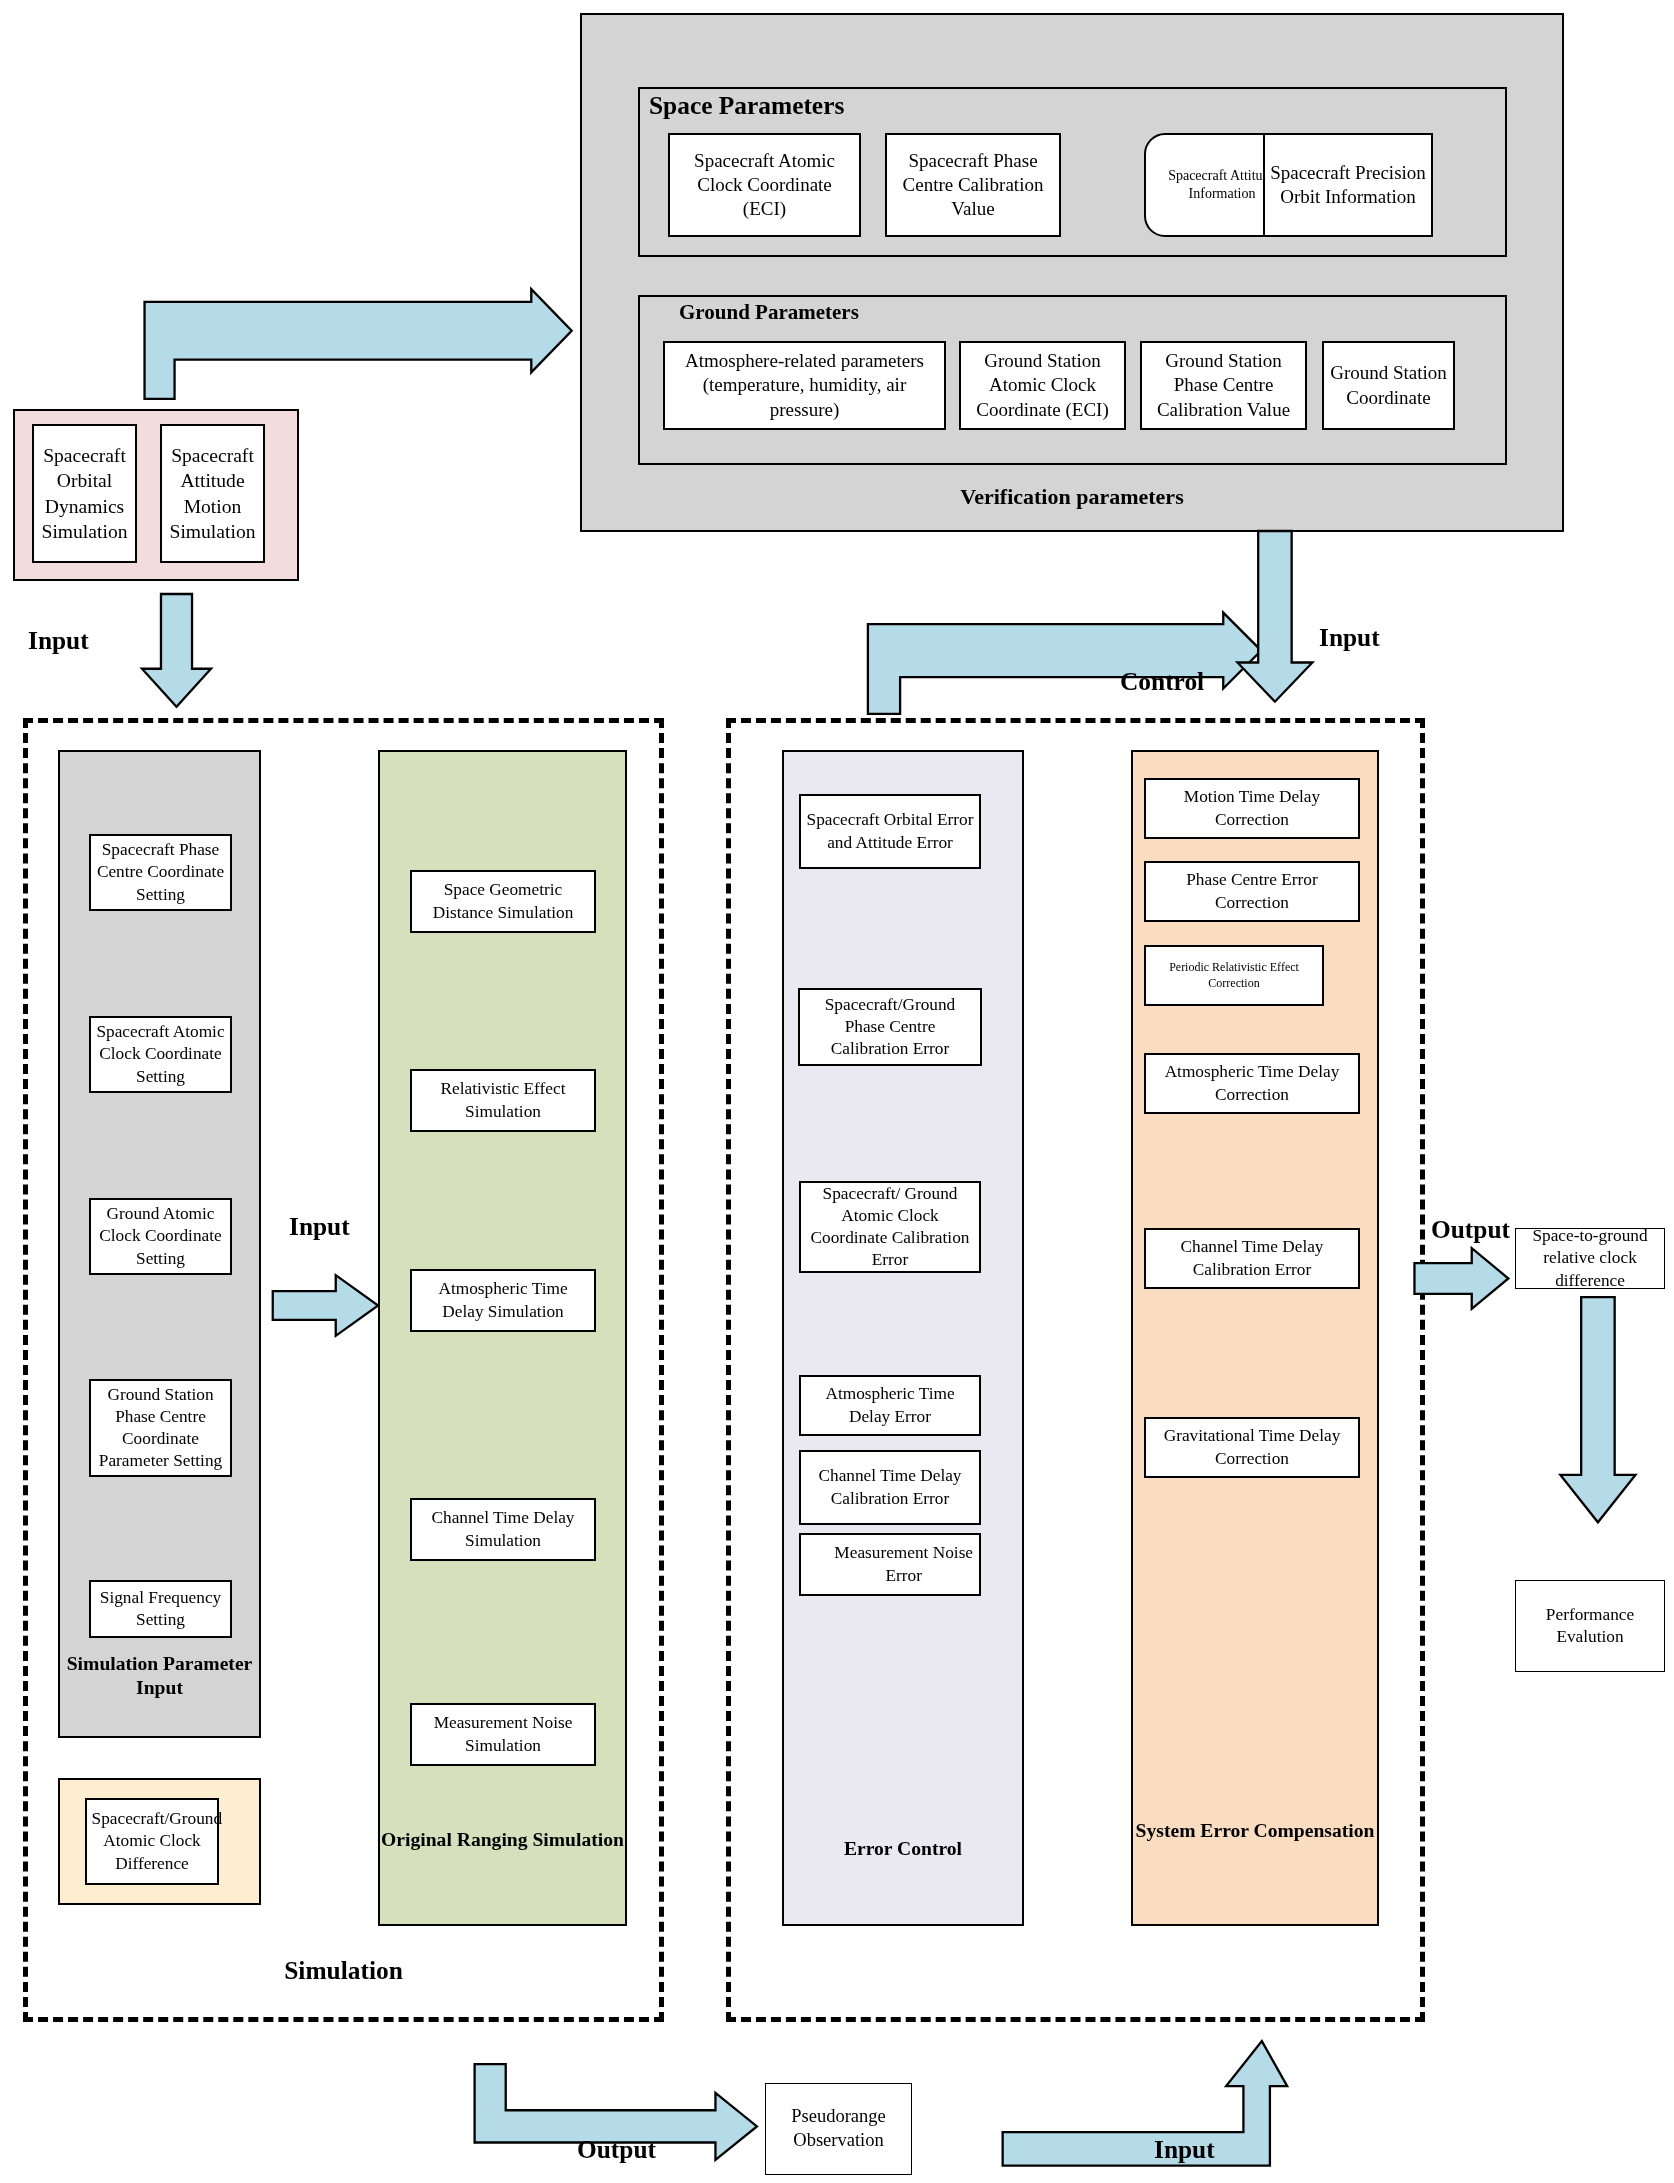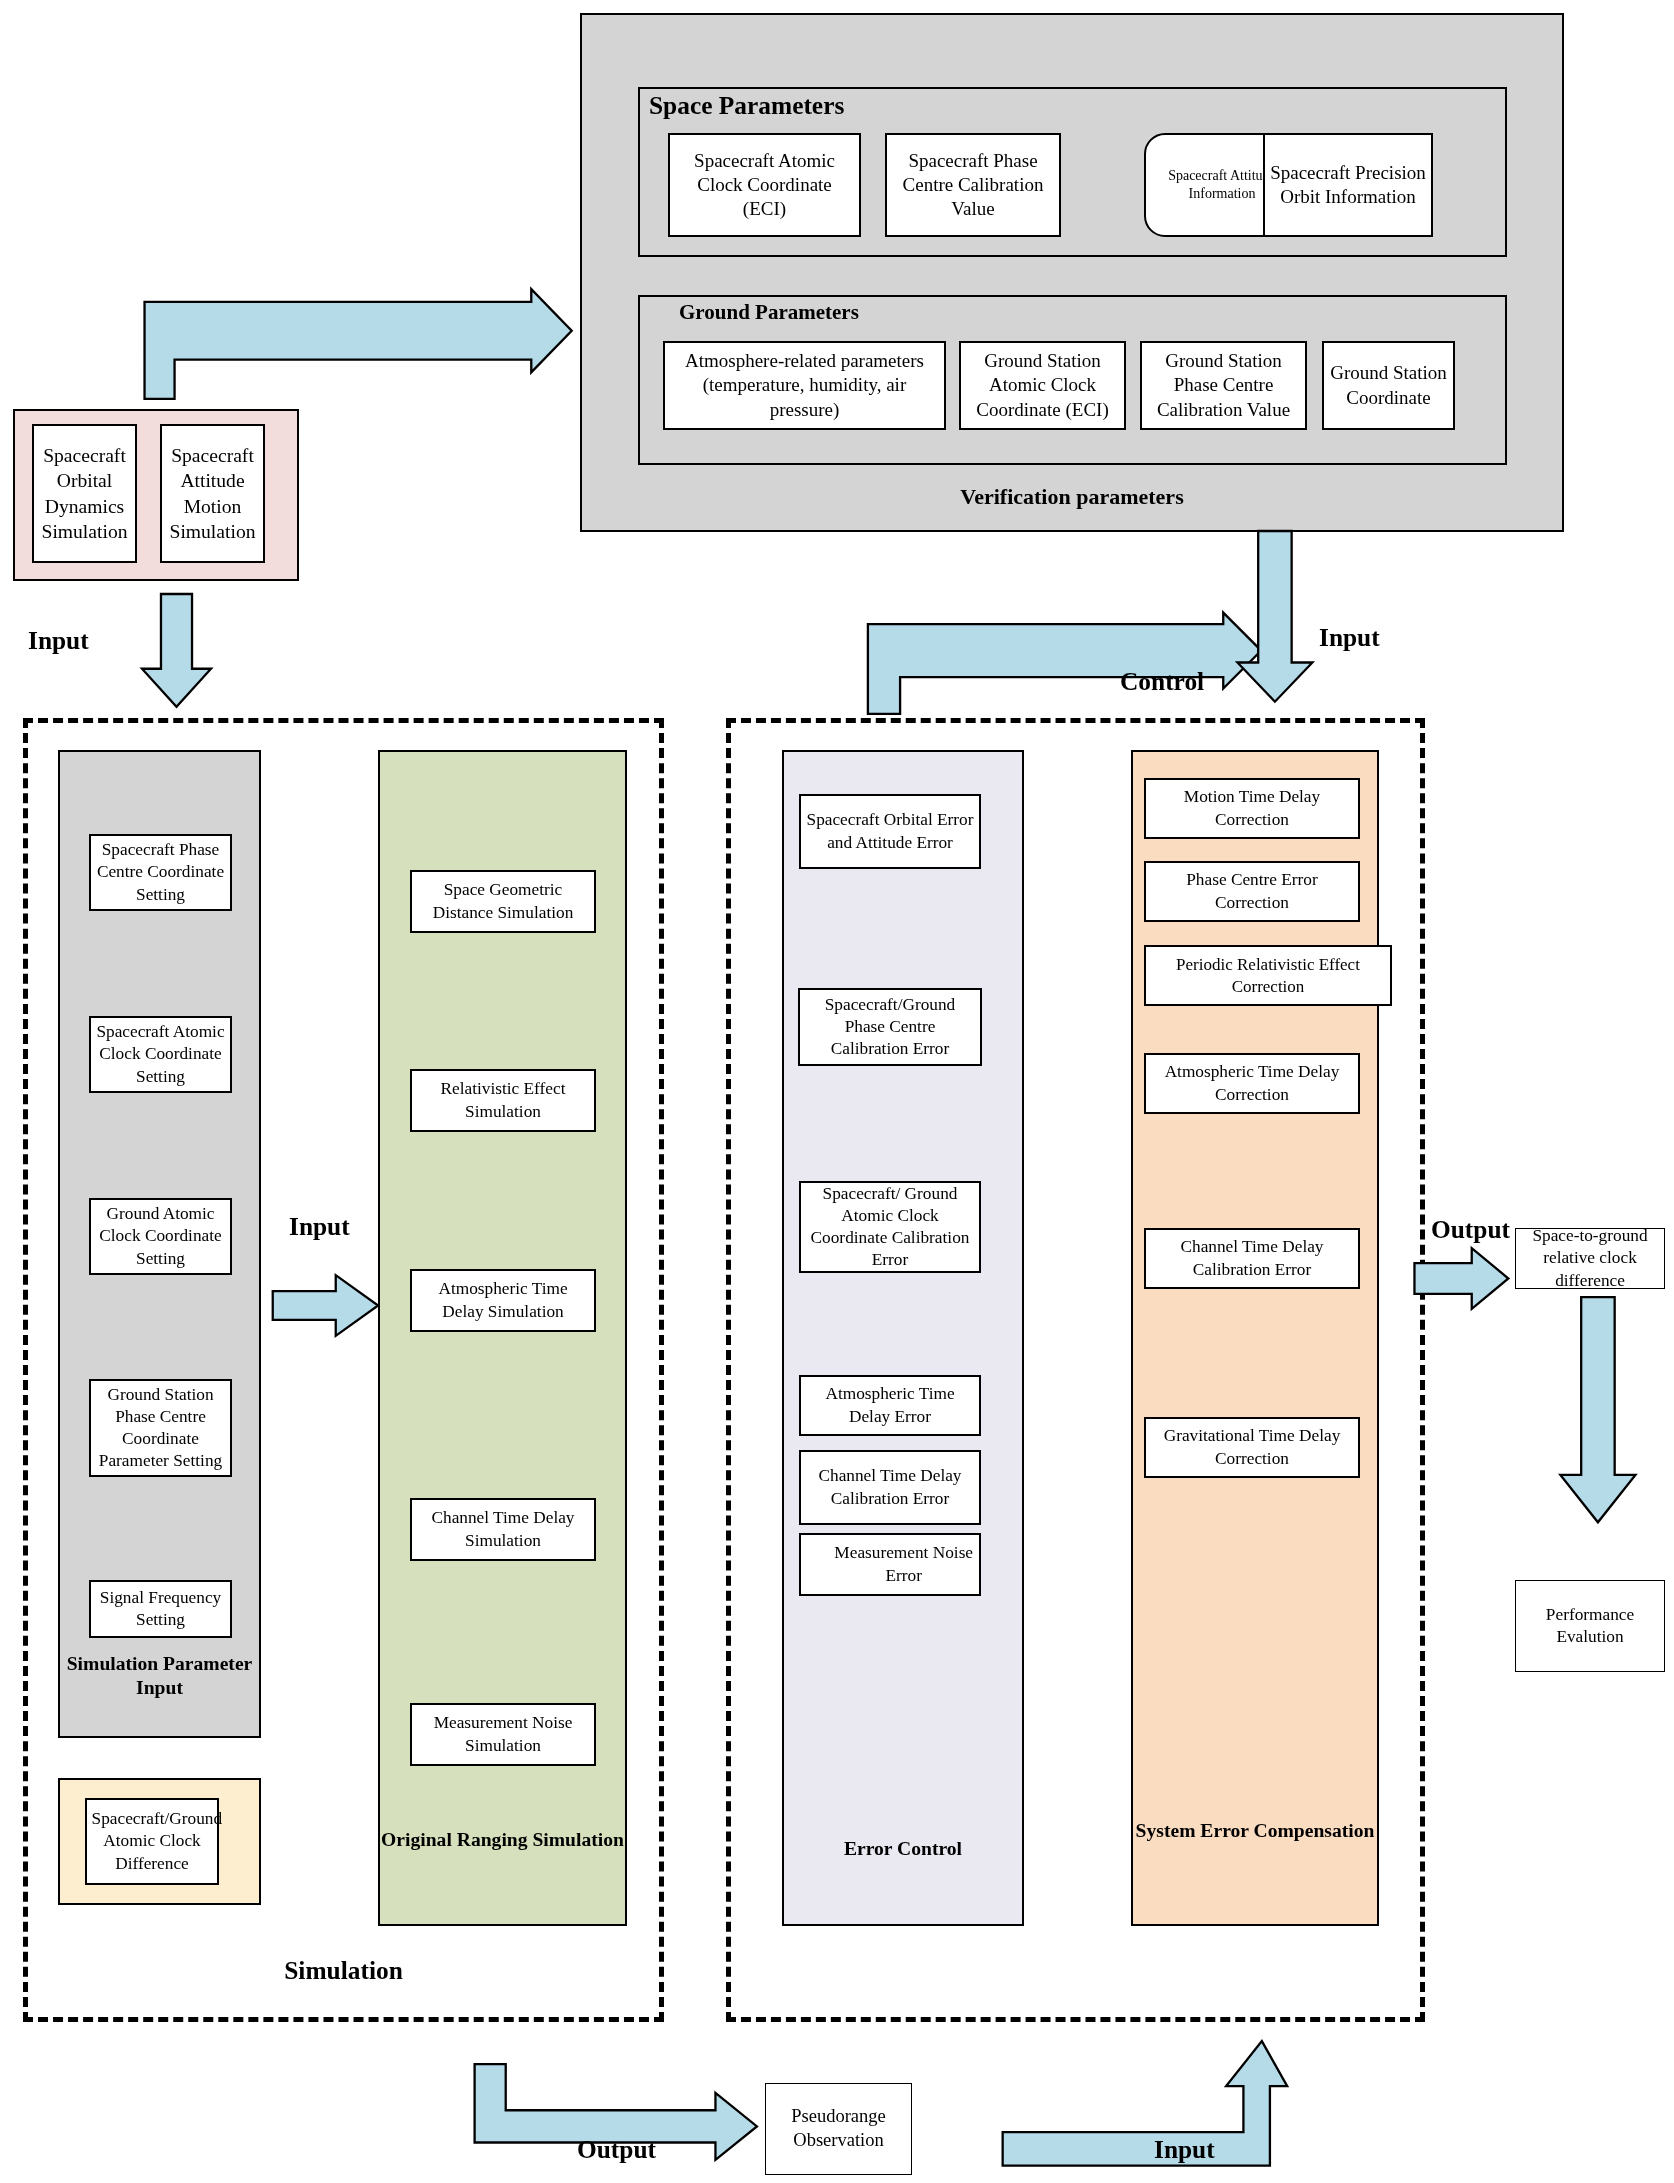--- a/index.html
+++ b/index.html
@@ -180,21 +180,21 @@
   </div>
   <div class="abs" style="left:782px;top:1838px;width:242px;text-align:center;font-size:19.6px;font-weight:bold;">Error Control</div>
 
   <div class="abs grp orange-panel" style="left:1131px;top:750px;width:248px;height:1176px;"></div>
   <div class="abs wbox" style="left:1144px;top:778px;width:216px;height:61px;font-size:17.3px;">
     <span>Motion Time Delay Correction</span>
   </div>
   <div class="abs wbox" style="left:1144px;top:861px;width:216px;height:61px;font-size:17.3px;">
     <span>Phase Centre Error Correction</span>
   </div>
-  <div class="abs wbox" style="left:1144px;top:945px;width:248px;height:61px;font-size:17px;">
+  <div class="abs wbox" style="left:1144px;top:945px;width:180px;height:61px;font-size:12px;">
     <span>Periodic Relativistic Effect Correction</span>
   </div>
   <div class="abs wbox" style="left:1144px;top:1053px;width:216px;height:61px;font-size:17.3px;">
     <span>Atmospheric Time Delay Correction</span>
   </div>
   <div class="abs wbox" style="left:1144px;top:1228px;width:216px;height:61px;font-size:17.3px;">
     <span>Channel Time Delay Calibration Error</span>
   </div>
   <div class="abs wbox" style="left:1144px;top:1417px;width:216px;height:61px;font-size:17.3px;">
     <span>Gravitational Time Delay Correction</span>

